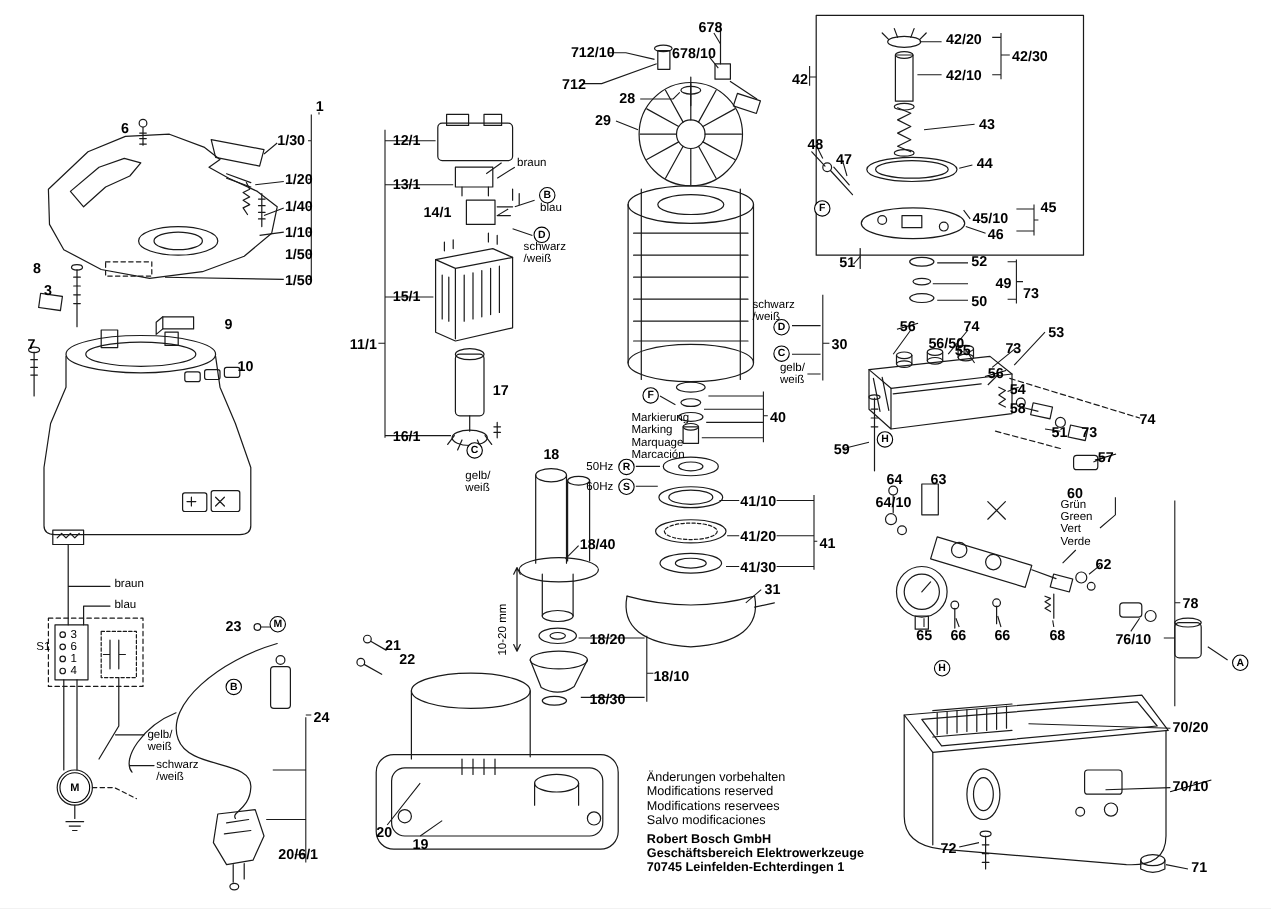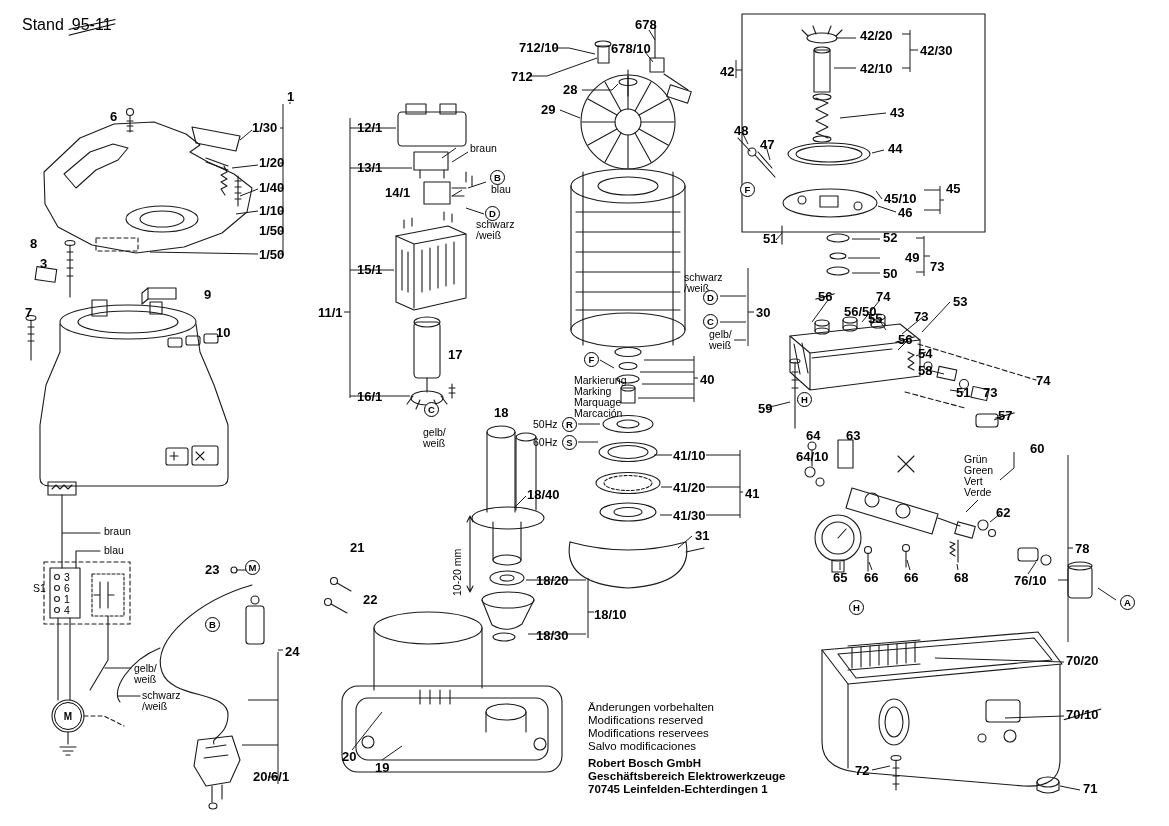--- a/index.html
+++ b/index.html
@@ -290,21 +290,20 @@
   <path d="M1000,514 L990,522 M978,500 L966,512"></path>
   <path d="M840,570 V562 M872,570 L869,562 M910,570 L907,560 M958,570 L957,564 M1028,574 L1036,562"></path>
   <path d="M1064,662 L935,658 M1064,716 L1005,718 M872,770 L890,766 M1080,790 L1060,786 M1116,600 L1098,588"></path>
   <path d="M578,424 H600 M578,442 H598 M600,360 L614,368"></path>
   <path d="M468,152 L452,162 M486,182 L468,188 M484,214 L466,208"></path>
   <path d="M456,148 l-14,10 M462,190 l-10,6"></path>
 </g>
 </svg>
 
 <div class="header">
-  <div class="meta"><span class="lbl">Stand</span><span class="diag">95-11</span></div>
 </div>
 
 <div id="label-layer">
       <div class="plabel" style="left: 110px; top: 110px;">6</div>
       <div class="plabel" style="left: 287px; top: 90px;">1</div>
       <div class="plabel" style="left: 252px; top: 121px;">1/30</div>
       <div class="plabel" style="left: 259px; top: 156px;">1/20</div>
       <div class="plabel" style="left: 259px; top: 181px;">1/40</div>
       <div class="plabel" style="left: 259px; top: 204px;">1/10</div>
       <div class="plabel" style="left: 259px; top: 224px;">1/50</div>
@@ -319,21 +318,21 @@
       <div class="plabel" style="left: 357px; top: 161px;">13/1</div>
       <div class="plabel" style="left: 385px; top: 186px;">14/1</div>
       <div class="plabel" style="left: 357px; top: 263px;">15/1</div>
       <div class="plabel" style="left: 357px; top: 390px;">16/1</div>
       <div class="plabel" style="left: 448px; top: 348px;">17</div>
       <div class="plabel" style="left: 494px; top: 406px;">18</div>
       <div class="plabel" style="left: 527px; top: 488px;">18/40</div>
       <div class="plabel" style="left: 536px; top: 574px;">18/20</div>
       <div class="plabel" style="left: 594px; top: 608px;">18/10</div>
       <div class="plabel" style="left: 536px; top: 629px;">18/30</div>
-      <div class="plabel" style="left: 350px; top: 541px;">21</div>
+      <div class="plabel" style="left: 350px; top: 580px;">21</div>
       <div class="plabel" style="left: 363px; top: 593px;">22</div>
       <div class="plabel" style="left: 205px; top: 563px;">23</div>
       <div class="plabel" style="left: 285px; top: 645px;">24</div>
       <div class="plabel" style="left: 342px; top: 750px;">20</div>
       <div class="plabel" style="left: 375px; top: 761px;">19</div>
       <div class="plabel" style="left: 253px; top: 770px;">20/6/1</div>
       <div class="plabel" style="left: 519px; top: 41px;">712/10</div>
       <div class="plabel" style="left: 511px; top: 70px;">712</div>
       <div class="plabel" style="left: 635px; top: 18px;">678</div>
       <div class="plabel" style="left: 611px; top: 42px;">678/10</div>
@@ -371,21 +370,21 @@
       <div class="plabel struck" style="left: 898px; top: 333px;">56</div>
       <div class="plabel" style="left: 918px; top: 347px;">54</div>
       <div class="plabel" style="left: 918px; top: 364px;">58</div>
       <div class="plabel" style="left: 956px; top: 386px;">51</div>
       <div class="plabel" style="left: 983px; top: 386px;">73</div>
       <div class="plabel" style="left: 1036px; top: 374px;">74</div>
       <div class="plabel struck" style="left: 998px; top: 409px;">57</div>
       <div class="plabel" style="left: 758px; top: 402px;">59</div>
       <div class="plabel" style="left: 806px; top: 429px;">64</div>
       <div class="plabel" style="left: 846px; top: 429px;">63</div>
-      <div class="plabel" style="left: 1030px; top: 442px;">60</div>
+      <div class="plabel" style="left: 970px; top: 442px;">60</div>
       <div class="plabel" style="left: 796px; top: 450px;">64/10</div>
       <div class="plabel" style="left: 996px; top: 506px;">62</div>
       <div class="plabel" style="left: 833px; top: 571px;">65</div>
       <div class="plabel" style="left: 864px; top: 571px;">66</div>
       <div class="plabel" style="left: 904px; top: 571px;">66</div>
       <div class="plabel" style="left: 954px; top: 571px;">68</div>
       <div class="plabel" style="left: 1014px; top: 574px;">76/10</div>
       <div class="plabel" style="left: 1075px; top: 542px;">78</div>
       <div class="plabel" style="left: 1066px; top: 654px;">70/20</div>
       <div class="plabel struck" style="left: 1066px; top: 708px;">70/10</div>

